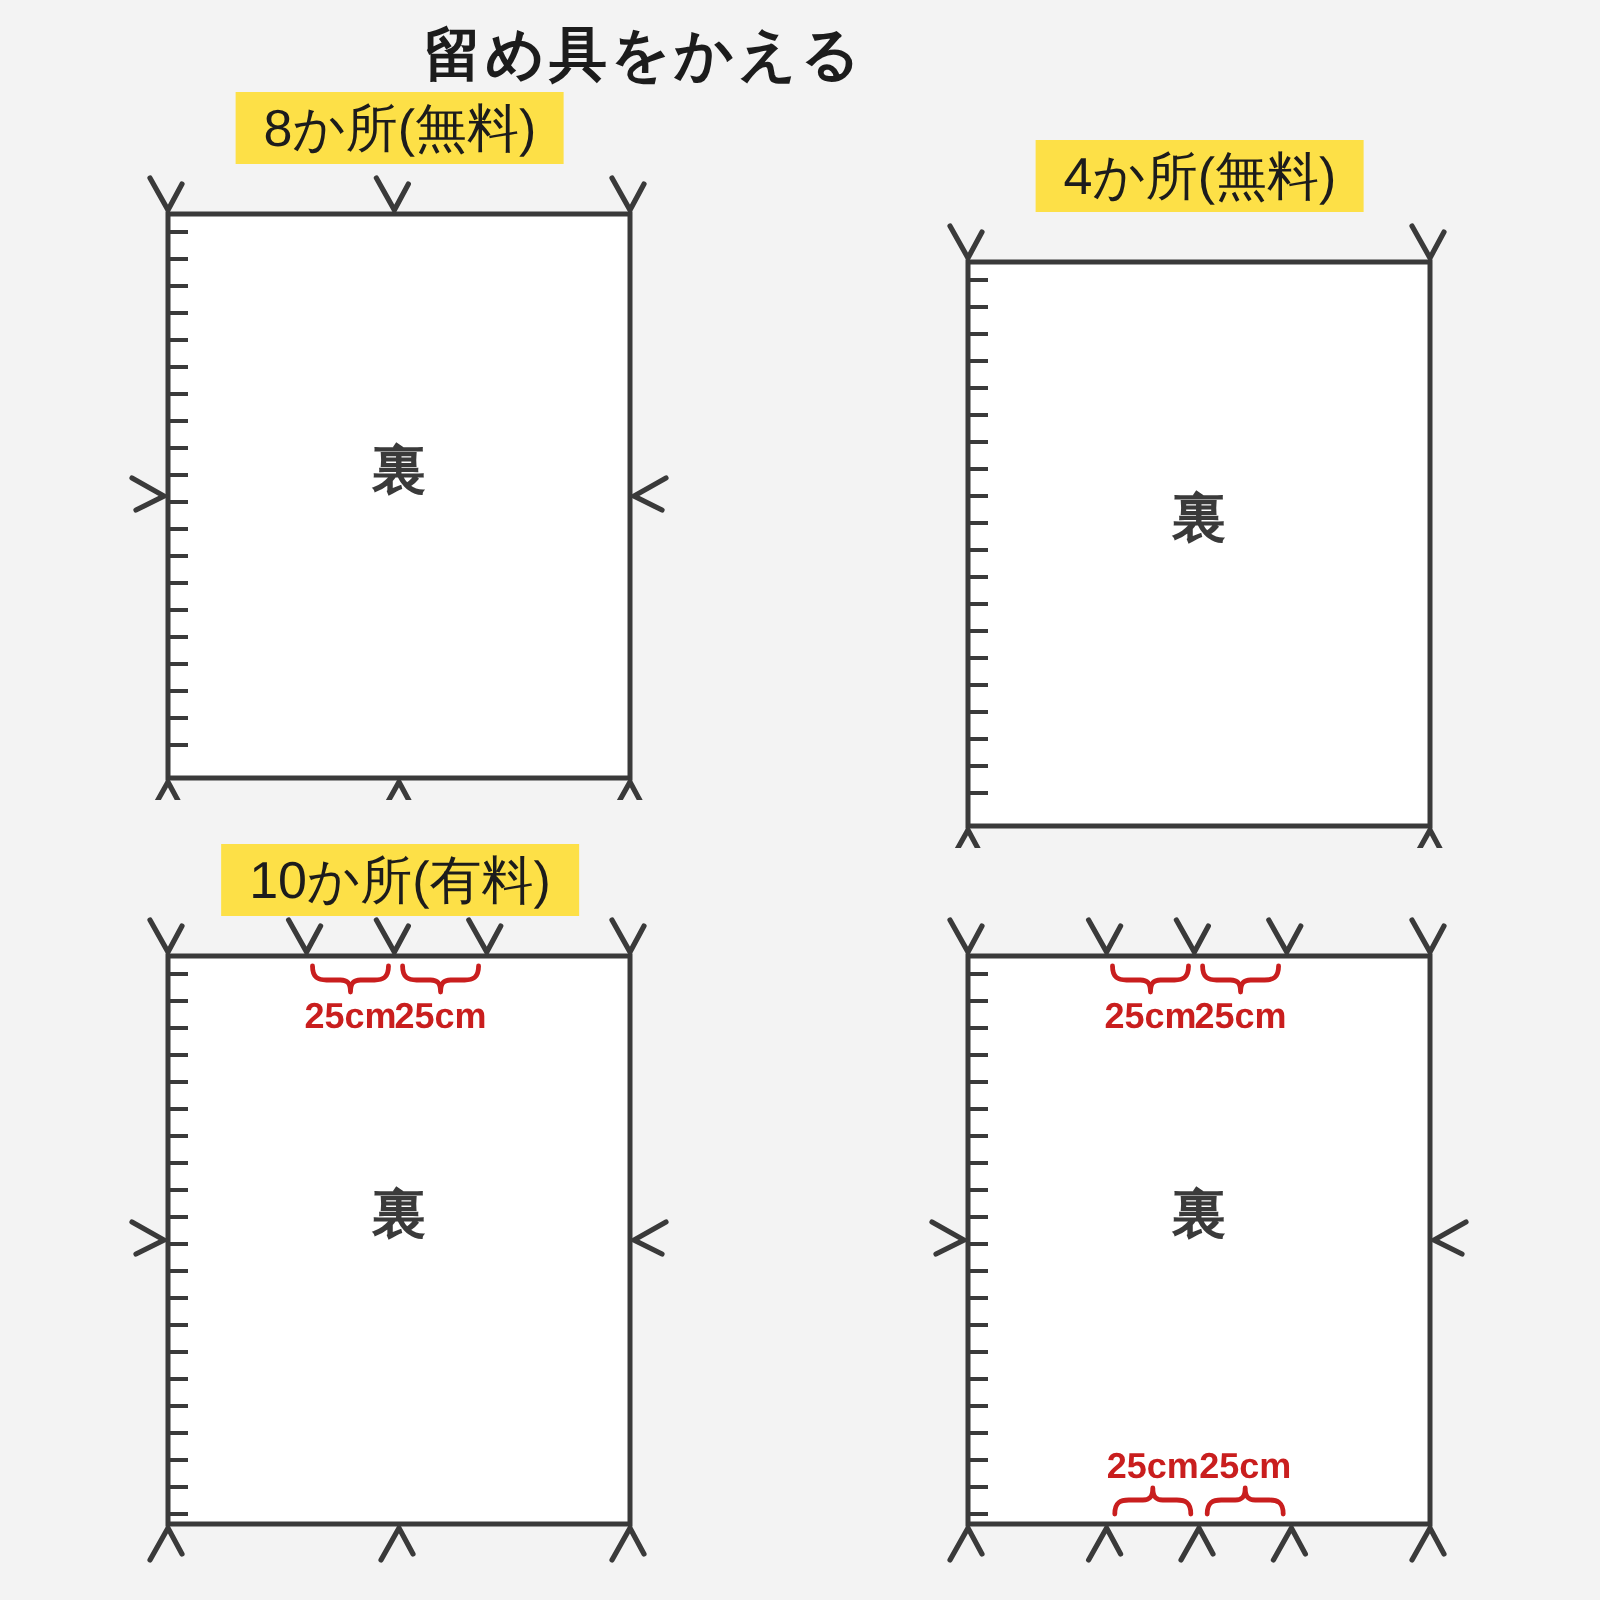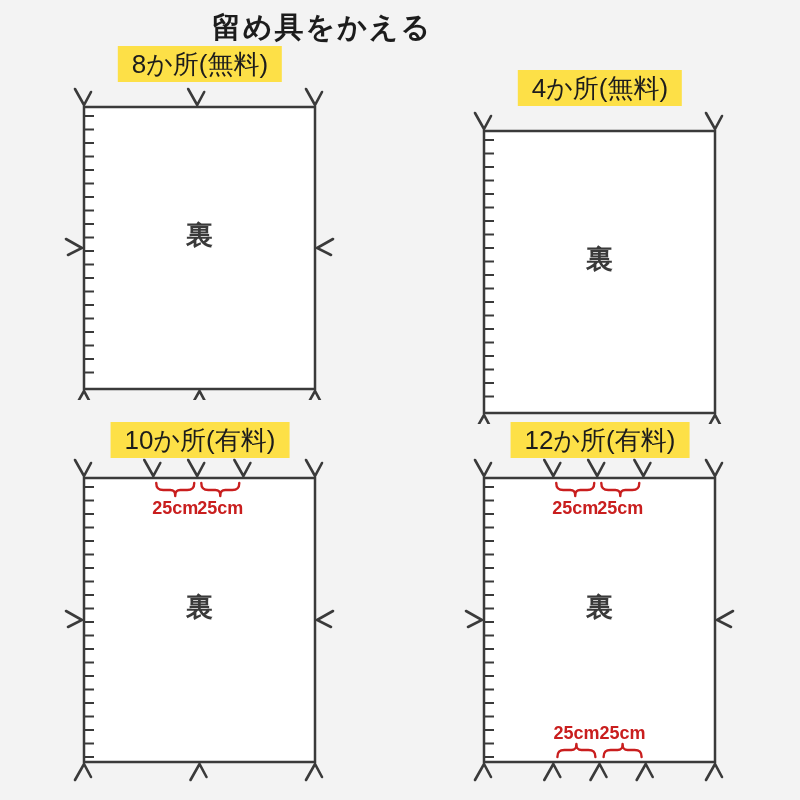--- a/index.html
+++ b/index.html
@@ -148,21 +148,20 @@
         <polyline points="333,211 317,220 331,227" fill="none" stroke="#3a3a3a" stroke-width="2.6" stroke-linecap="round"></polyline>
         <text x="199.5" y="216" text-anchor="middle" font-size="27" font-weight="bold" fill="#3a3a3a">裏</text>
         <path d="M 156.245 83 C 156.245 89 159.245 90 163.245 90 L 170.245 90 C 173.245 90 175.245 91 175.245 96 C 175.245 91 177.245 90 180.245 90 L 187.245 90 C 191.245 90 194.245 89 194.245 83" fill="none" stroke="#c91e1e" stroke-width="2.4" stroke-linecap="round" stroke-linejoin="round"></path>
         <text x="175.245" y="114" text-anchor="middle" font-size="18" font-weight="bold" fill="#c91e1e">25cm</text>
         <path d="M 201.29 83 C 201.29 89 204.29 90 208.29 90 L 215.29 90 C 218.29 90 220.29 91 220.29 96 C 220.29 91 222.29 90 225.29 90 L 232.29 90 C 236.29 90 239.29 89 239.29 83" fill="none" stroke="#c91e1e" stroke-width="2.4" stroke-linecap="round" stroke-linejoin="round"></path>
         <text x="220.29" y="114" text-anchor="middle" font-size="18" font-weight="bold" fill="#c91e1e">25cm</text>
       </svg>
   </div>
 
   <div class="panel row2" style="left:400px;top:400px;">
-    <div class="panel-header">12か所(有料)</div>
     <svg width="400" height="400" viewBox="0 0 400 400">
         <rect x="84" y="78" width="231" height="284" fill="#ffffff" stroke="#3a3a3a" stroke-width="2.5"></rect>
         <g stroke="#3a3a3a" stroke-width="2">
           <line x1="85" y1="87" x2="94" y2="87"></line>
           <line x1="85" y1="100.5" x2="94" y2="100.5"></line>
           <line x1="85" y1="114" x2="94" y2="114"></line>
           <line x1="85" y1="127.5" x2="94" y2="127.5"></line>
           <line x1="85" y1="141" x2="94" y2="141"></line>
           <line x1="85" y1="154.5" x2="94" y2="154.5"></line>
           <line x1="85" y1="168" x2="94" y2="168"></line>

